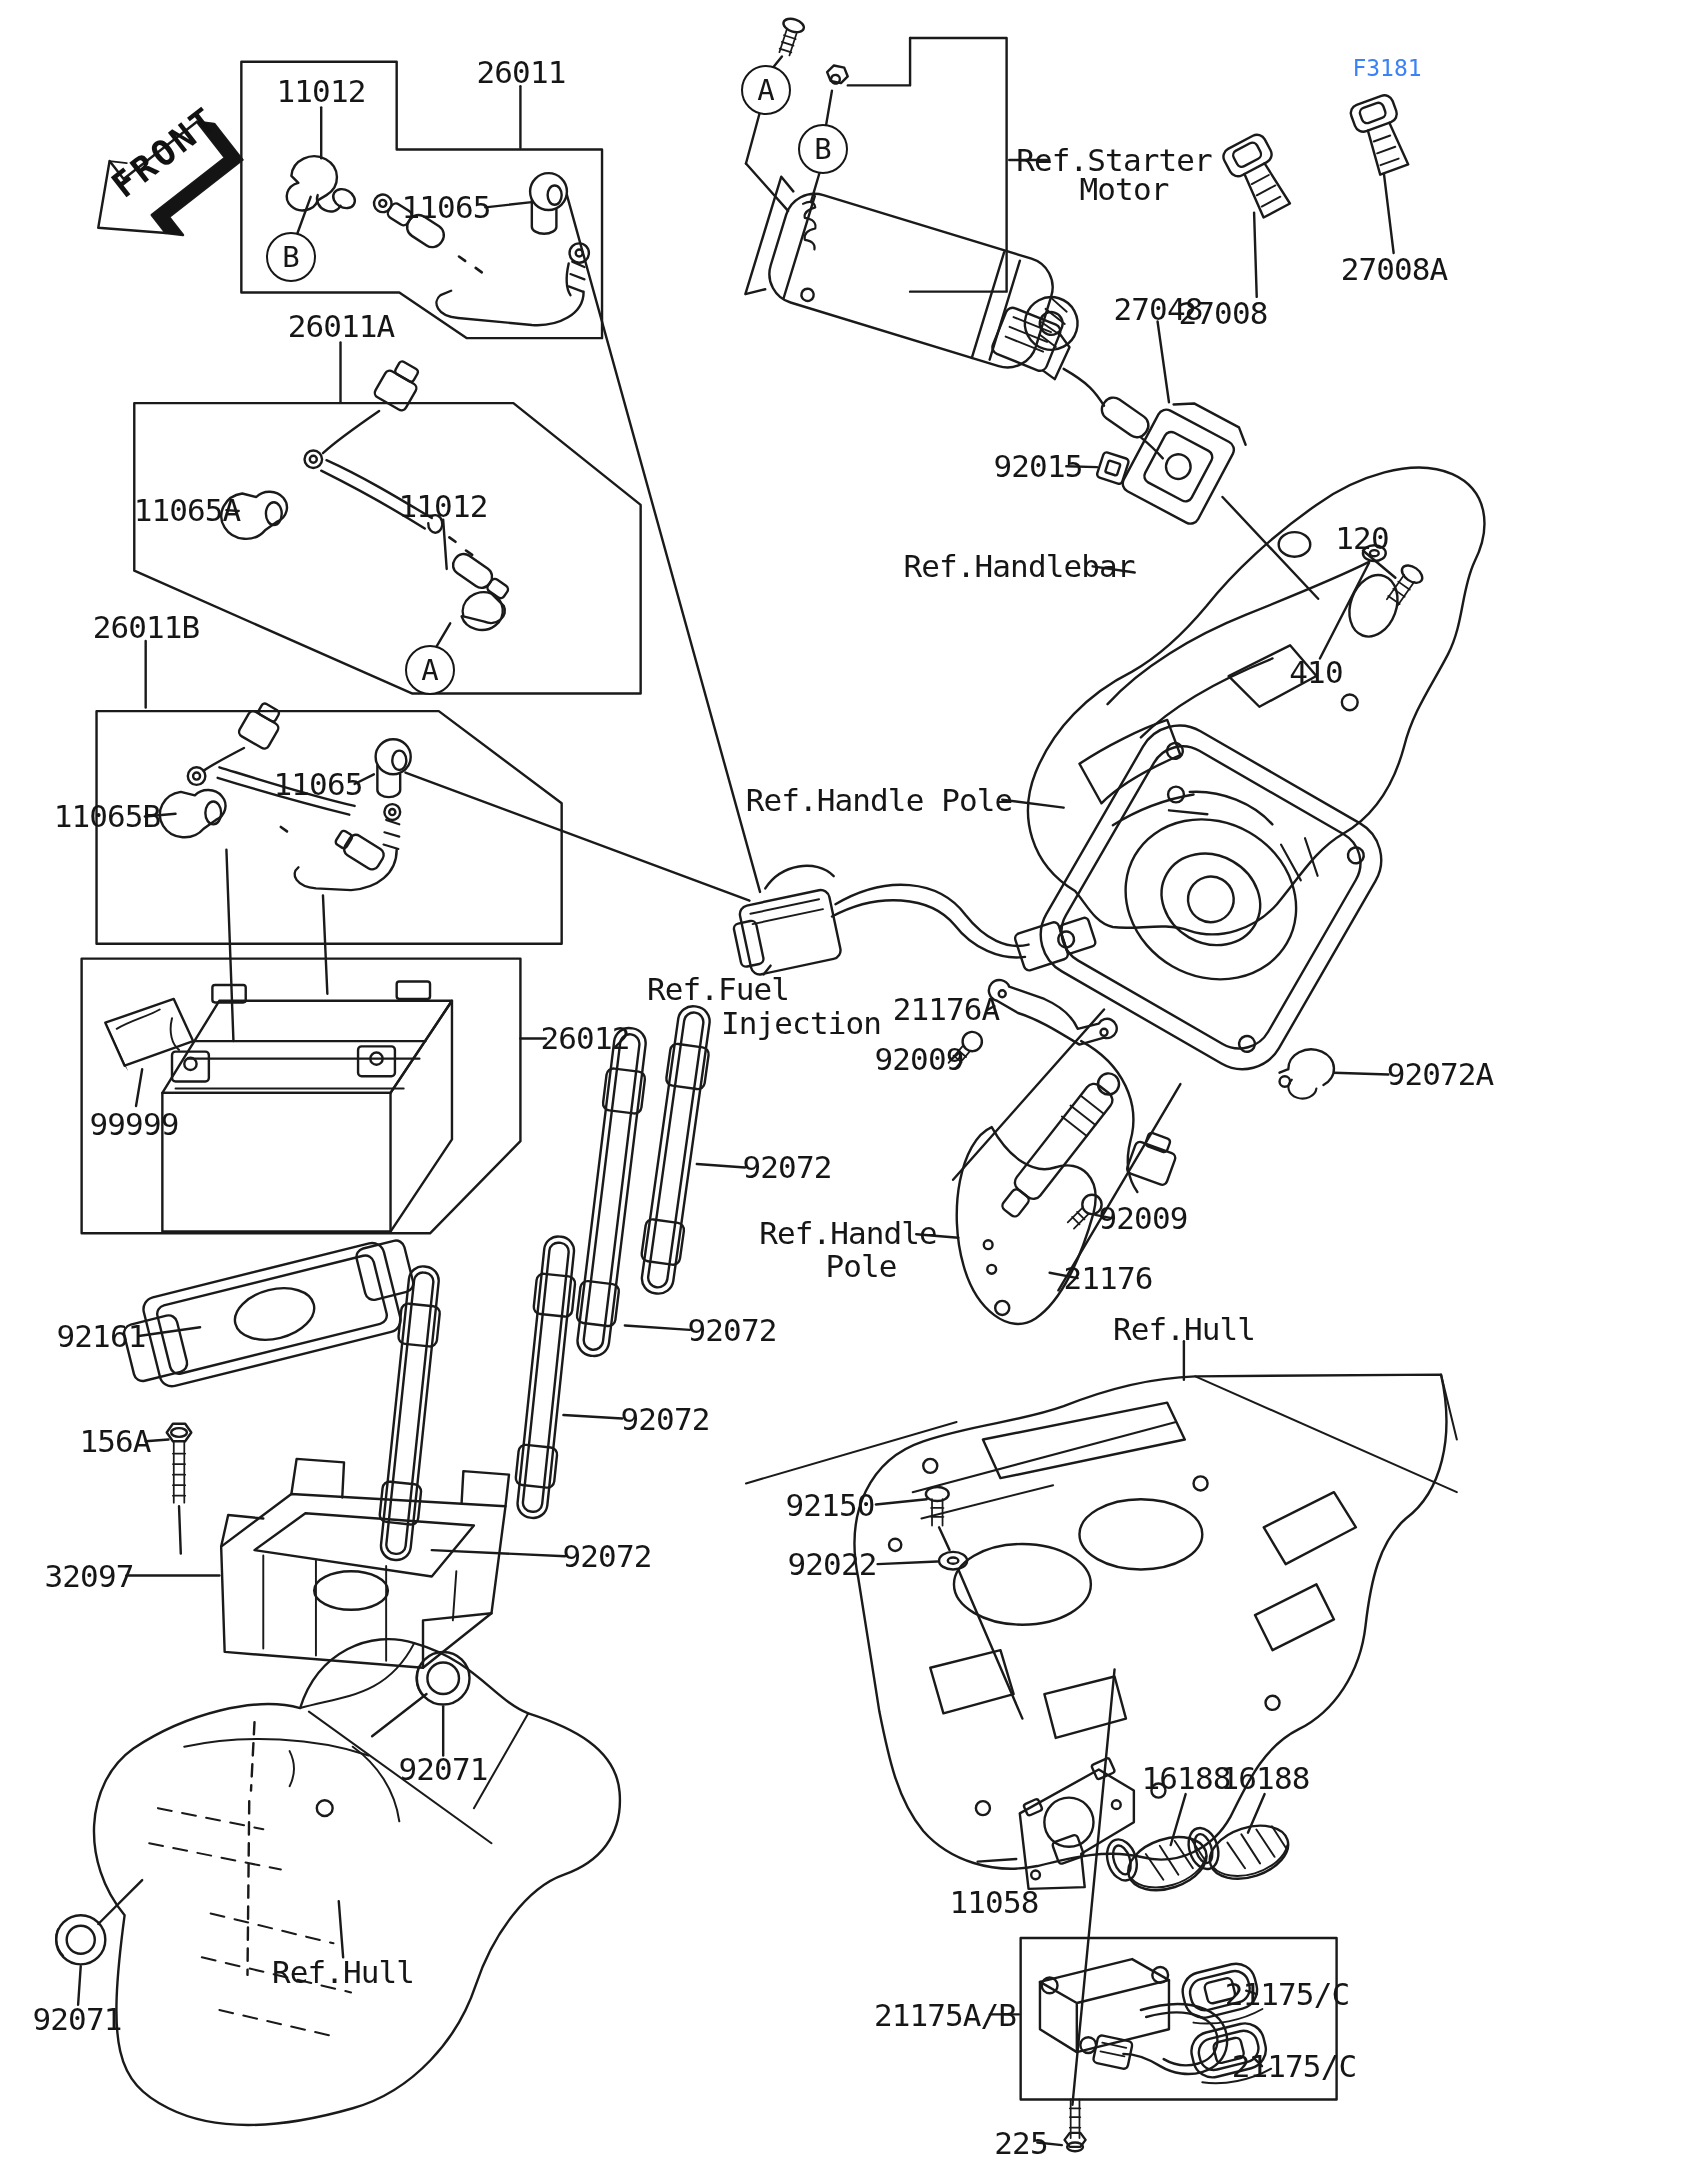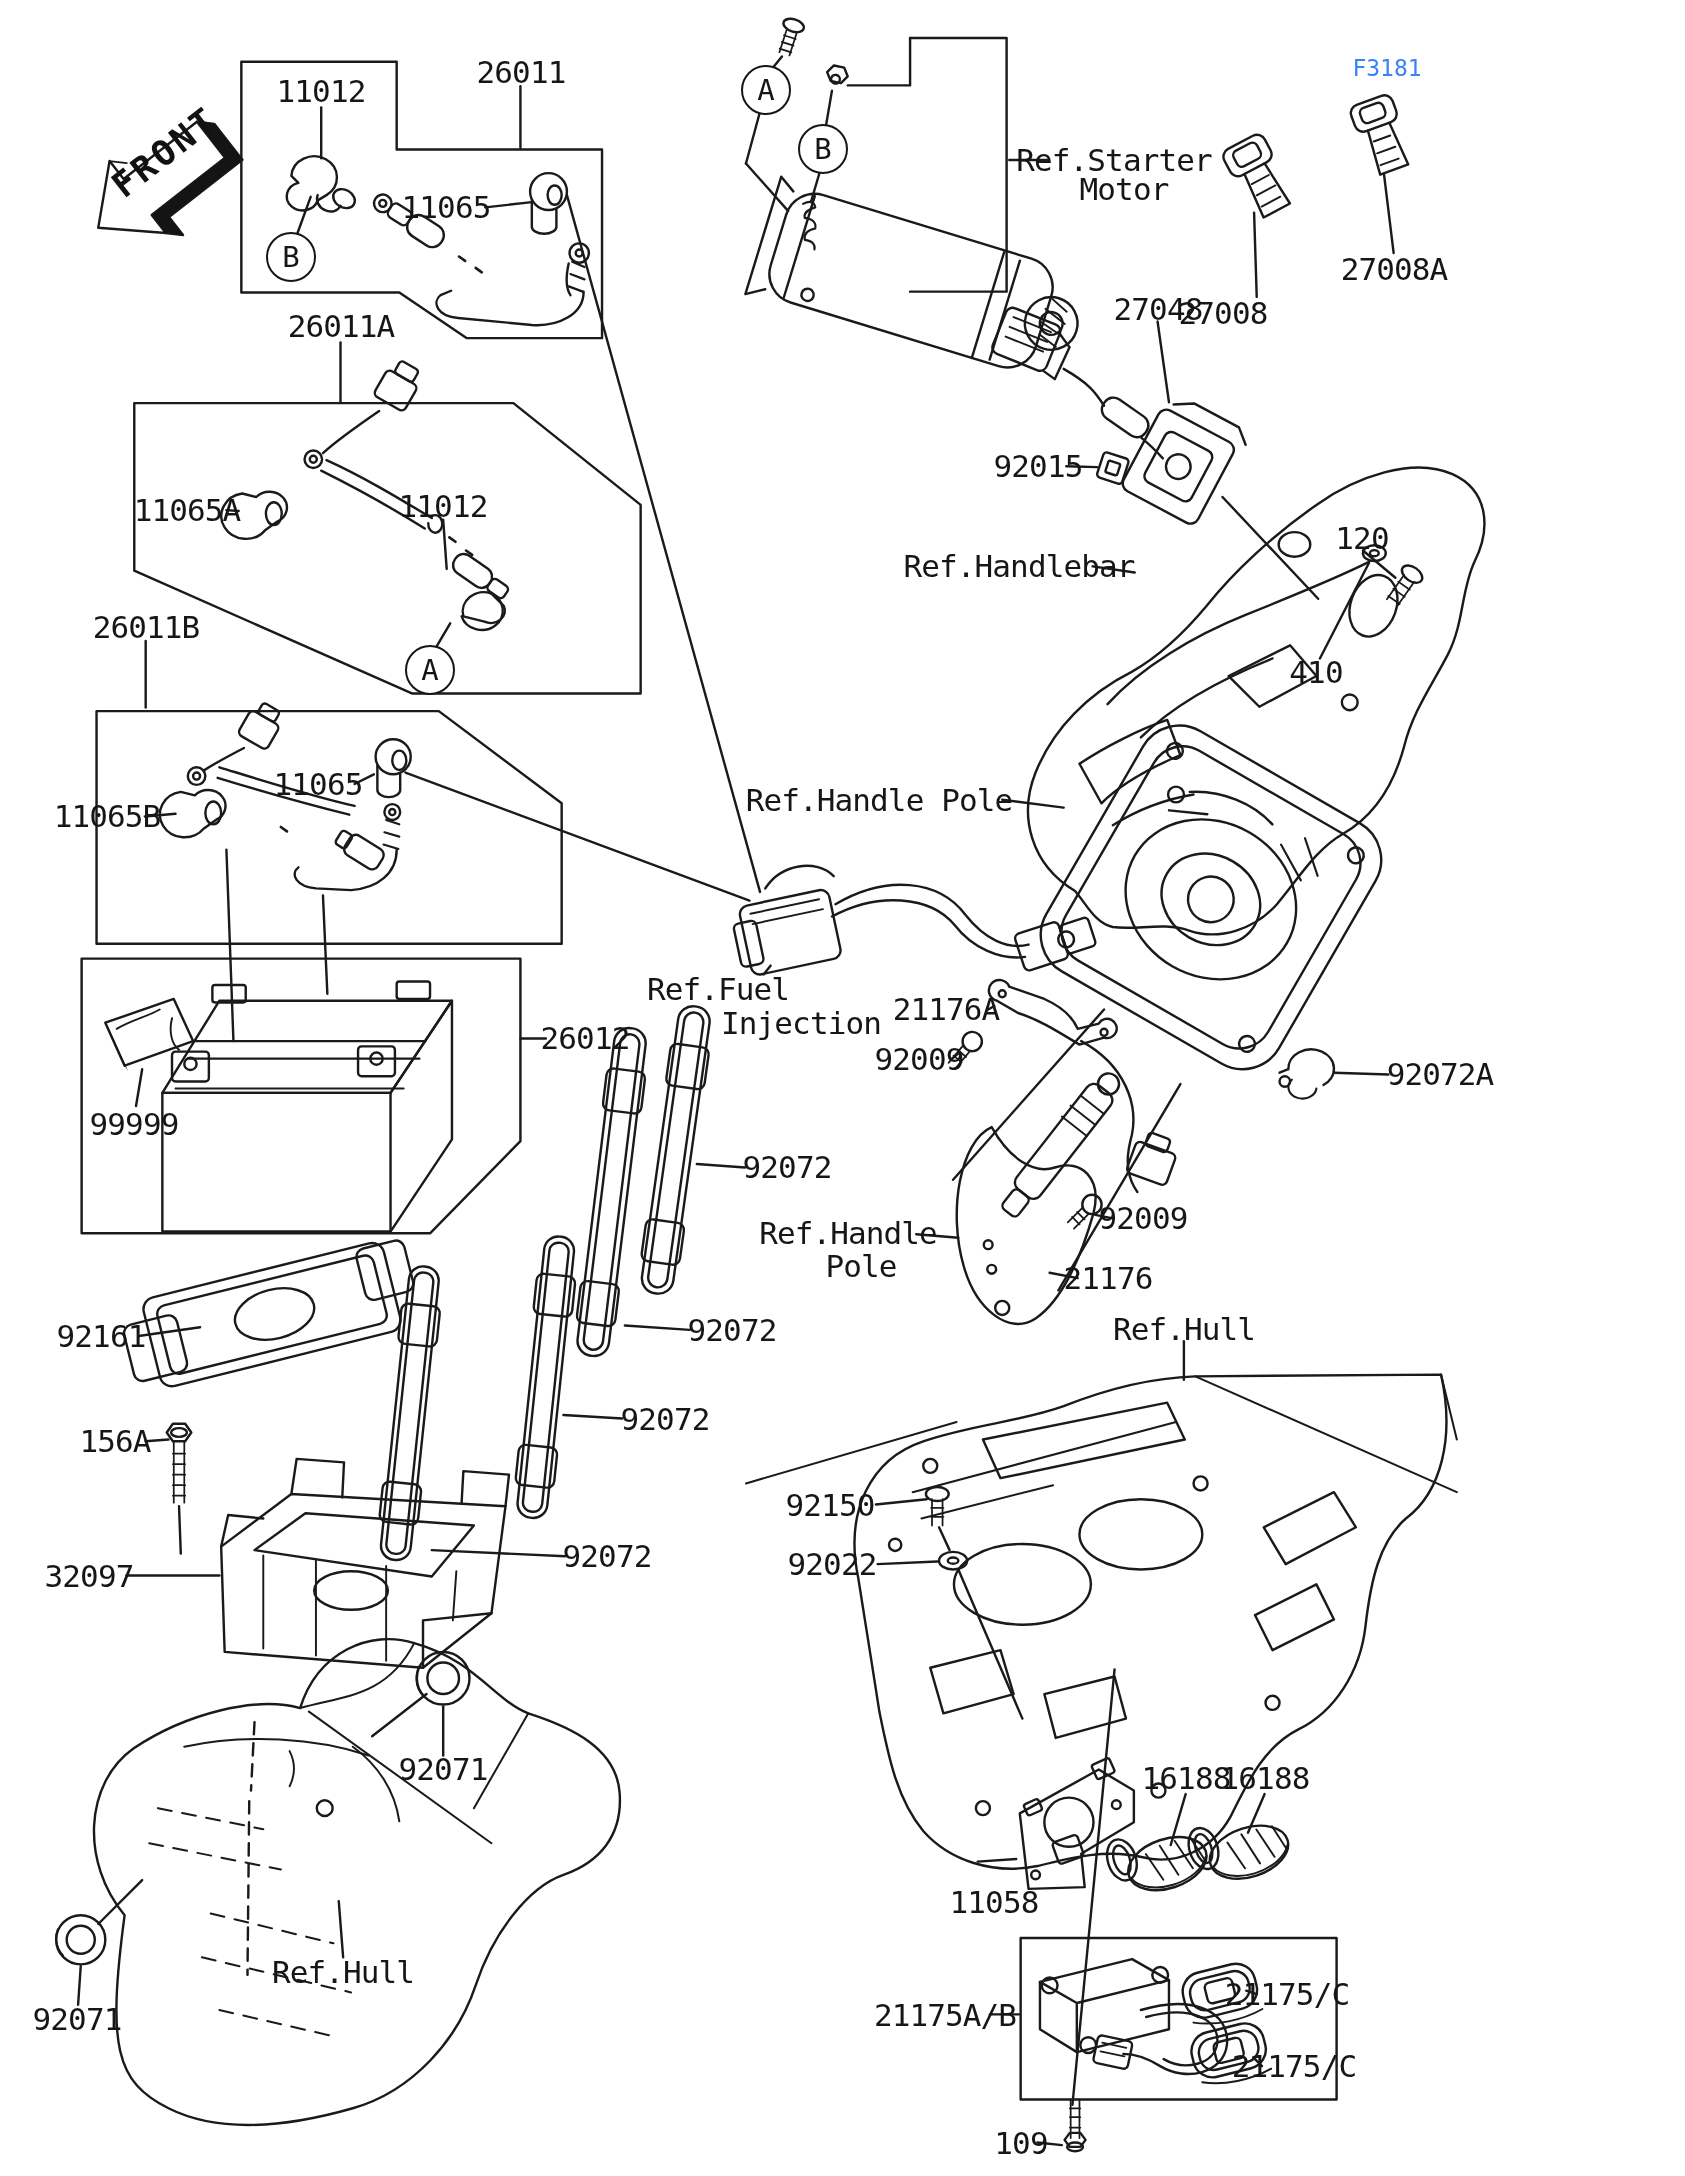--- a/index.html
+++ b/index.html
@@ -575,21 +575,21 @@
       <div class="part-label" style="left: 861px; top: 1266px;">Pole</div>
       <div class="part-label" style="left: 1184px; top: 1329px;">Ref.Hull</div>
       <div class="part-label" style="left: 830px; top: 1505px;">92150</div>
       <div class="part-label" style="left: 832px; top: 1564px;">92022</div>
       <div class="part-label" style="left: 994px; top: 1862px; margin-top: 40px;">11058</div>
       <div class="part-label" style="left: 1186px; top: 1778px;">16188</div>
       <div class="part-label" style="left: 1265px; top: 1778px;">16188</div>
       <div class="part-label" style="left: 945px; top: 2015px;">21175A/B</div>
       <div class="part-label" style="left: 1287px; top: 1994px;">21175/C</div>
       <div class="part-label" style="left: 1294px; top: 2066px;">21175/C</div>
-      <div class="part-label" style="left: 1021px; top: 2143px;">109</div>
+      <div class="part-label" style="left: 1021px; top: 2143px;">225</div>
       <div class="marker" style="left: 766px; top: 90px;">A</div>
       <div class="marker" style="left: 823px; top: 149px;">B</div>
       <div class="marker" style="left: 291px; top: 257px;">B</div>
       <div class="marker" style="left: 430px; top: 670px;">A</div>
     </div>
 
 </div>
 
 
 </body></html>

